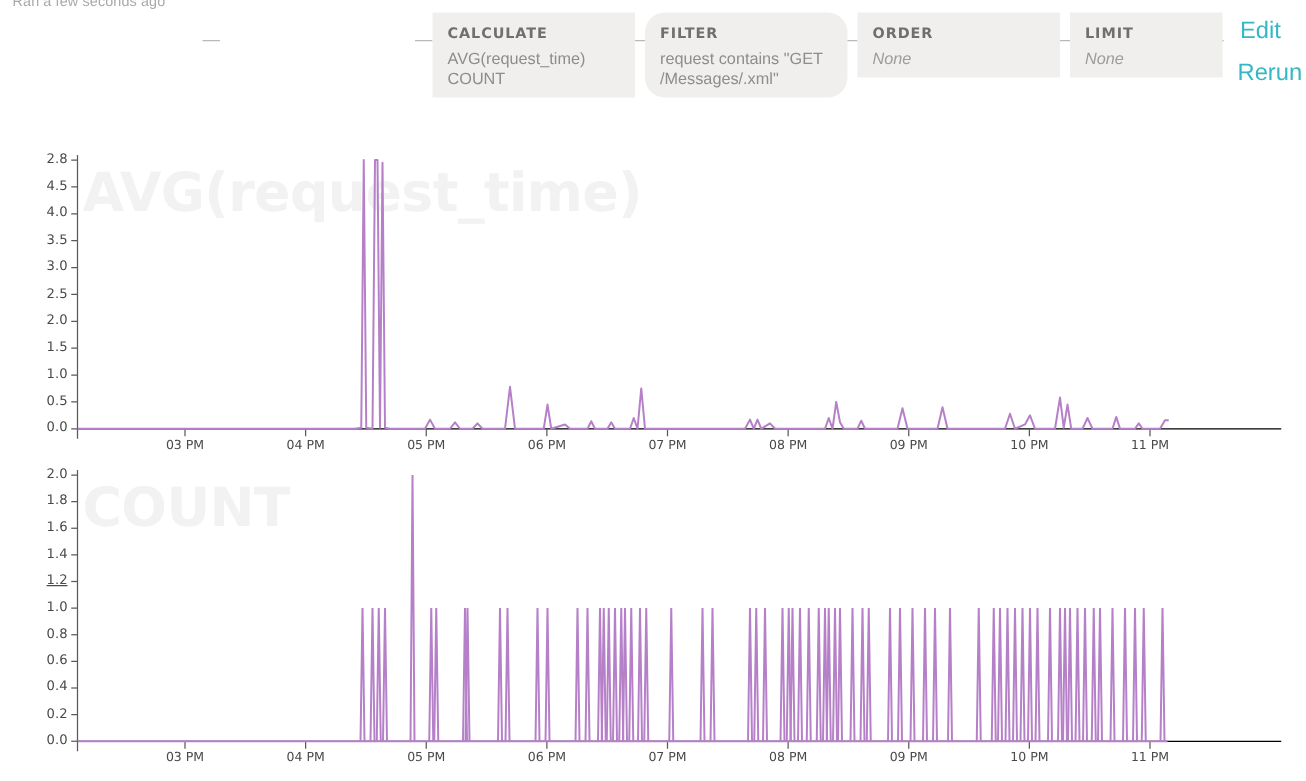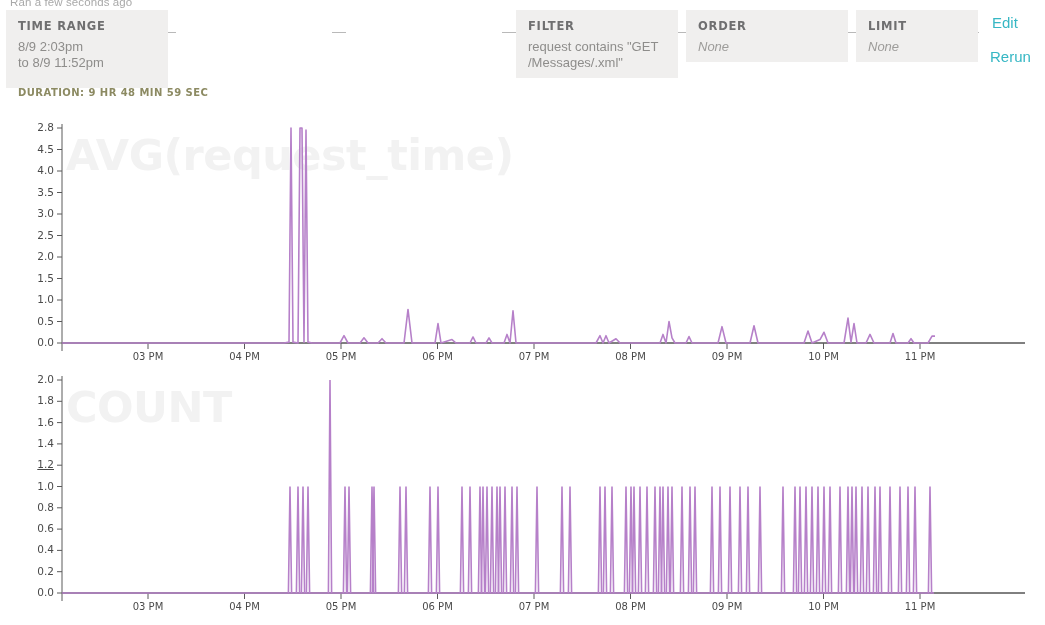--- a/index.html
+++ b/index.html
@@ -41,21 +41,21 @@
     position: absolute; left: 12px; top: 77px;
     font-size: 10px; font-weight: bold; color: #8c8a62;
     letter-spacing: 0.45px; white-space: nowrap;
     font-family: "DejaVu Sans", sans-serif;
   }
   .connector {
     position: absolute; top: 22px; height: 1px;
     background: #b9b9b9; width: 14px;
   }
   .link {
-    position: absolute; color: #36b7c4; font-size: 15px;
+    position: absolute; color: #36b7c4; font-size: 19px;
     cursor: pointer; font-family: "Liberation Sans", sans-serif;
   }
 
   
   .chart-wrap { position: absolute; left: 0; }
   .chart-watermark {
     position: absolute;
     font-size: 43px; font-weight: bold;
     color: #f2f2f2; letter-spacing: -0.5px;
     font-family: "DejaVu Sans", sans-serif;
@@ -84,30 +84,29 @@
 
   <div class="querybar">
 
     <div class="connector" style="left:162px;"></div>
     <div class="connector" style="left:332px;"></div>
     <div class="connector" style="left:502px;"></div>
     <div class="connector" style="left:672px;"></div>
     <div class="connector" style="left:842px;"></div>
     <div class="connector" style="left:965px;"></div>
 
-    <div class="qcard" style="left:6px; width:162px; height:78px;">
-      <div class="qtitle">TIME RANGE</div>
-      <div class="qval">8/9 2:03pm</div>
-      <div class="qval">to 8/9 11:52pm</div>
-      <div class="qduration">DURATION: 9 HR 48 MIN 59 SEC</div>
+
+
+    <div class="qcard" style="left:346px; width:162px; height:68px;">
+      <div class="qtitle">CALCULATE</div>
+      <div class="qval">AVG(request_time)</div>
+      <div class="qval">COUNT</div>
     </div>
 
-
-
-    <div class="qcard" style="left:516px; width:162px; height:68px;">
+    <div class="qcard" style="left:516px; width:162px; height:68px;border-radius:16px;">
       <div class="qtitle">FILTER</div>
       <div class="qval">request contains "GET</div>
       <div class="qval">/Messages/.xml"</div>
     </div>
 
     <div class="qcard" style="left:686px; width:162px; height:52px;">
       <div class="qtitle">ORDER</div>
       <div class="qval ital">None</div>
     </div>
 

